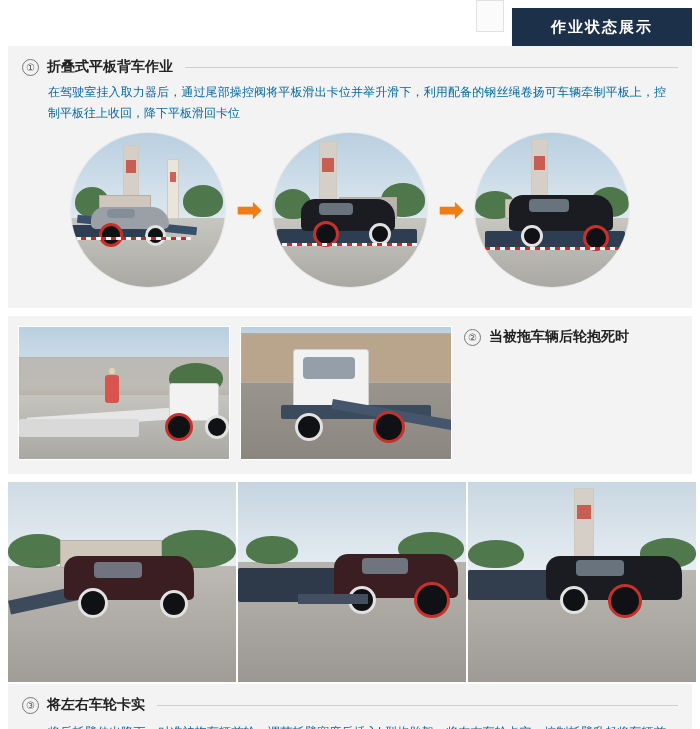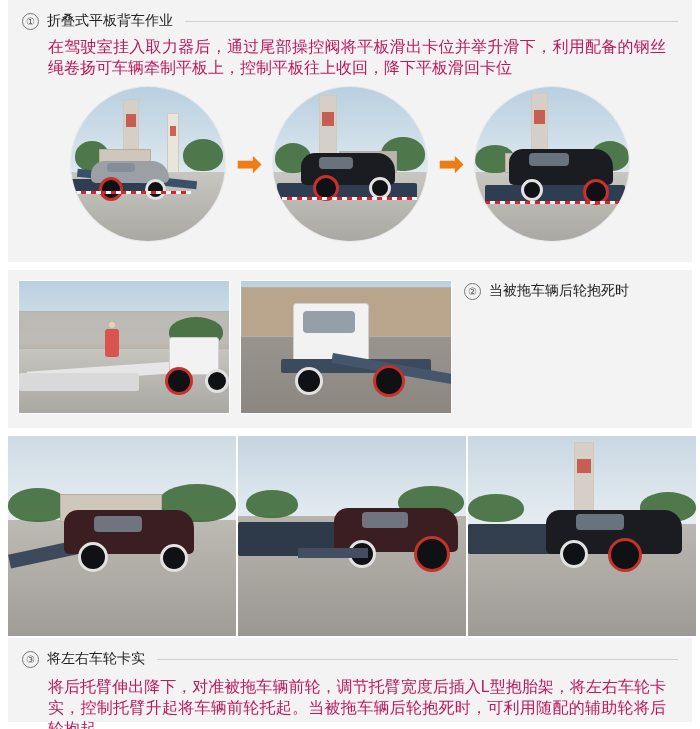--- a/index.html
+++ b/index.html
@@ -75,34 +75,34 @@
     border-radius: 50%;
     color: #555;
     font-size: 10px;
     line-height: 15px;
     text-align: center;
     margin-right: 8px;
     flex: none;
   }
   .heading-title {
     font-size: 14px;
-    font-weight: normal;
+    font-weight: bold;
     color: #222;
     white-space: nowrap;
   }
   .heading-rule {
     flex: 1;
     height: 1px;
     background: #cfcfcf;
     margin-left: 12px;
   }
   .para {
-    font-size: 16px;
+    font-size: 12px;
     line-height: 21px;
-    color: #be185d;
+    color: #0369a1;
     padding: 6px 26px 0 40px;
     text-align: justify;
   }
 
   
   .circle-row {
     display: flex;
     align-items: center;
     justify-content: center;
     gap: 6px;
@@ -203,20 +203,24 @@
   .sec3-row .ph-box { border: none; }
 
   
   .sec4 .para { padding: 8px 26px 0 40px; }
 </style>
 </head>
 <body>
 
 <div class="page">
 
+  <div class="header">
+    <div class="header-deco"></div>
+    <div class="header-tab">作业状态展示</div>
+  </div>
 
   <div class="section sec1">
     <div class="heading">
       <span class="num-circle">①</span>
       <span class="heading-title">折叠式平板背车作业</span>
       <span class="heading-rule"></span>
     </div>
     <div class="para">在驾驶室挂入取力器后，通过尾部操控阀将平板滑出卡位并举升滑下，利用配备的钢丝绳卷扬可车辆牵制平板上，控制平板往上收回，降下平板滑回卡位</div>
 
     <div class="circle-row">

